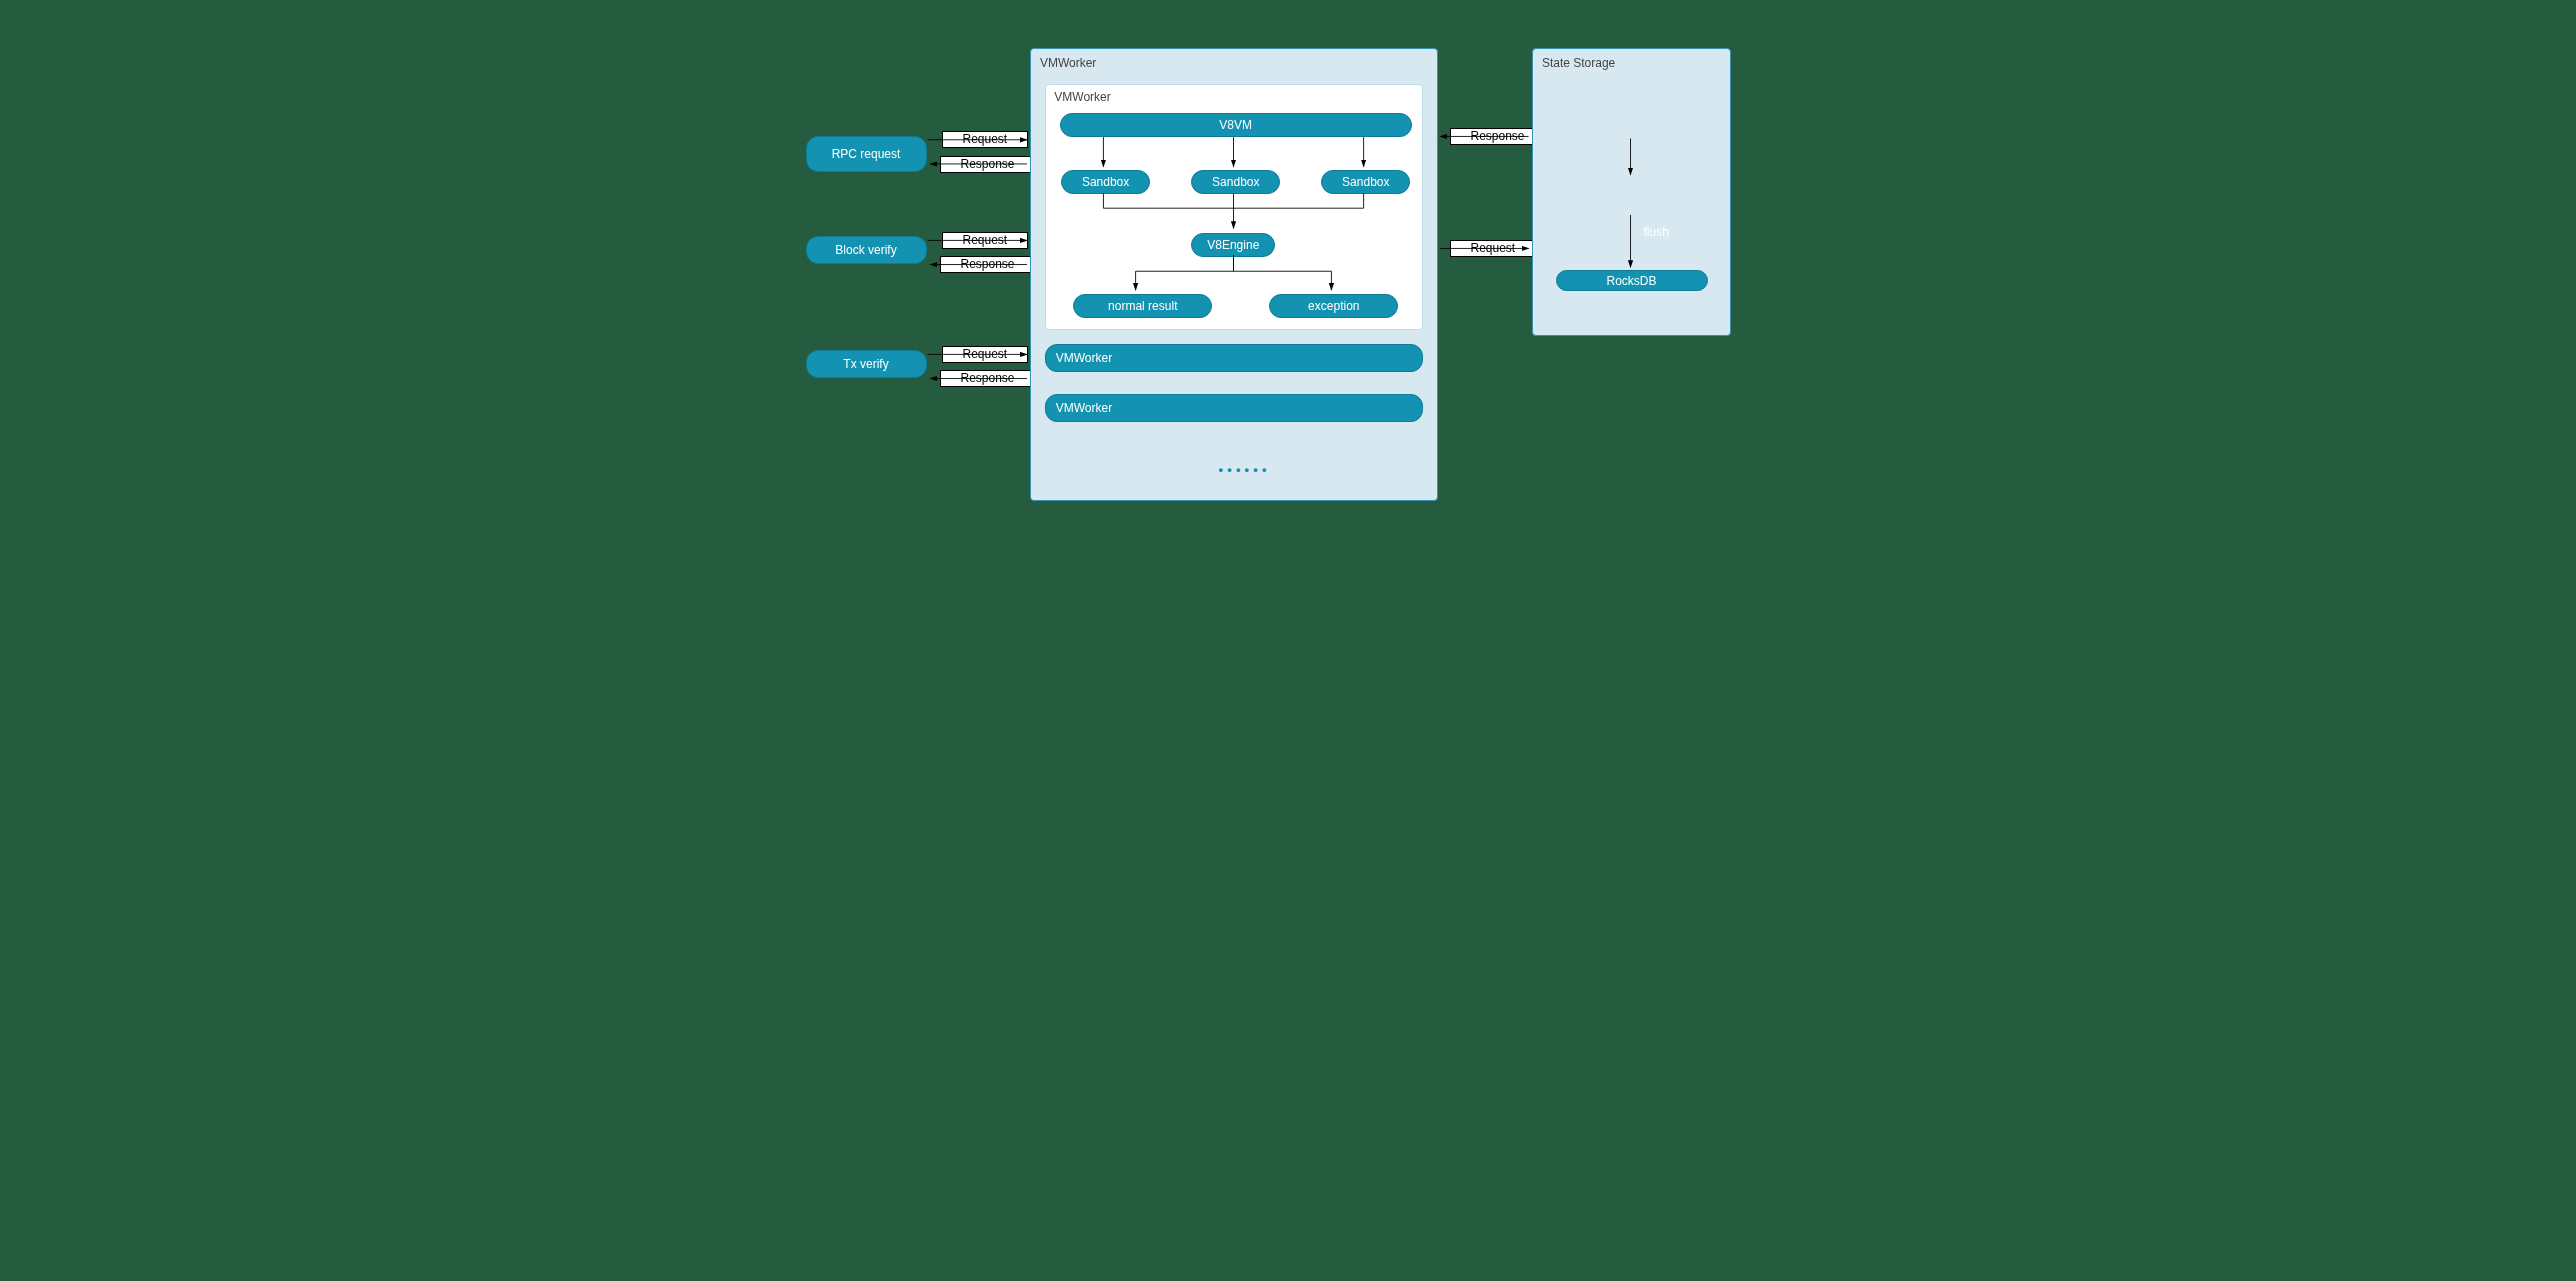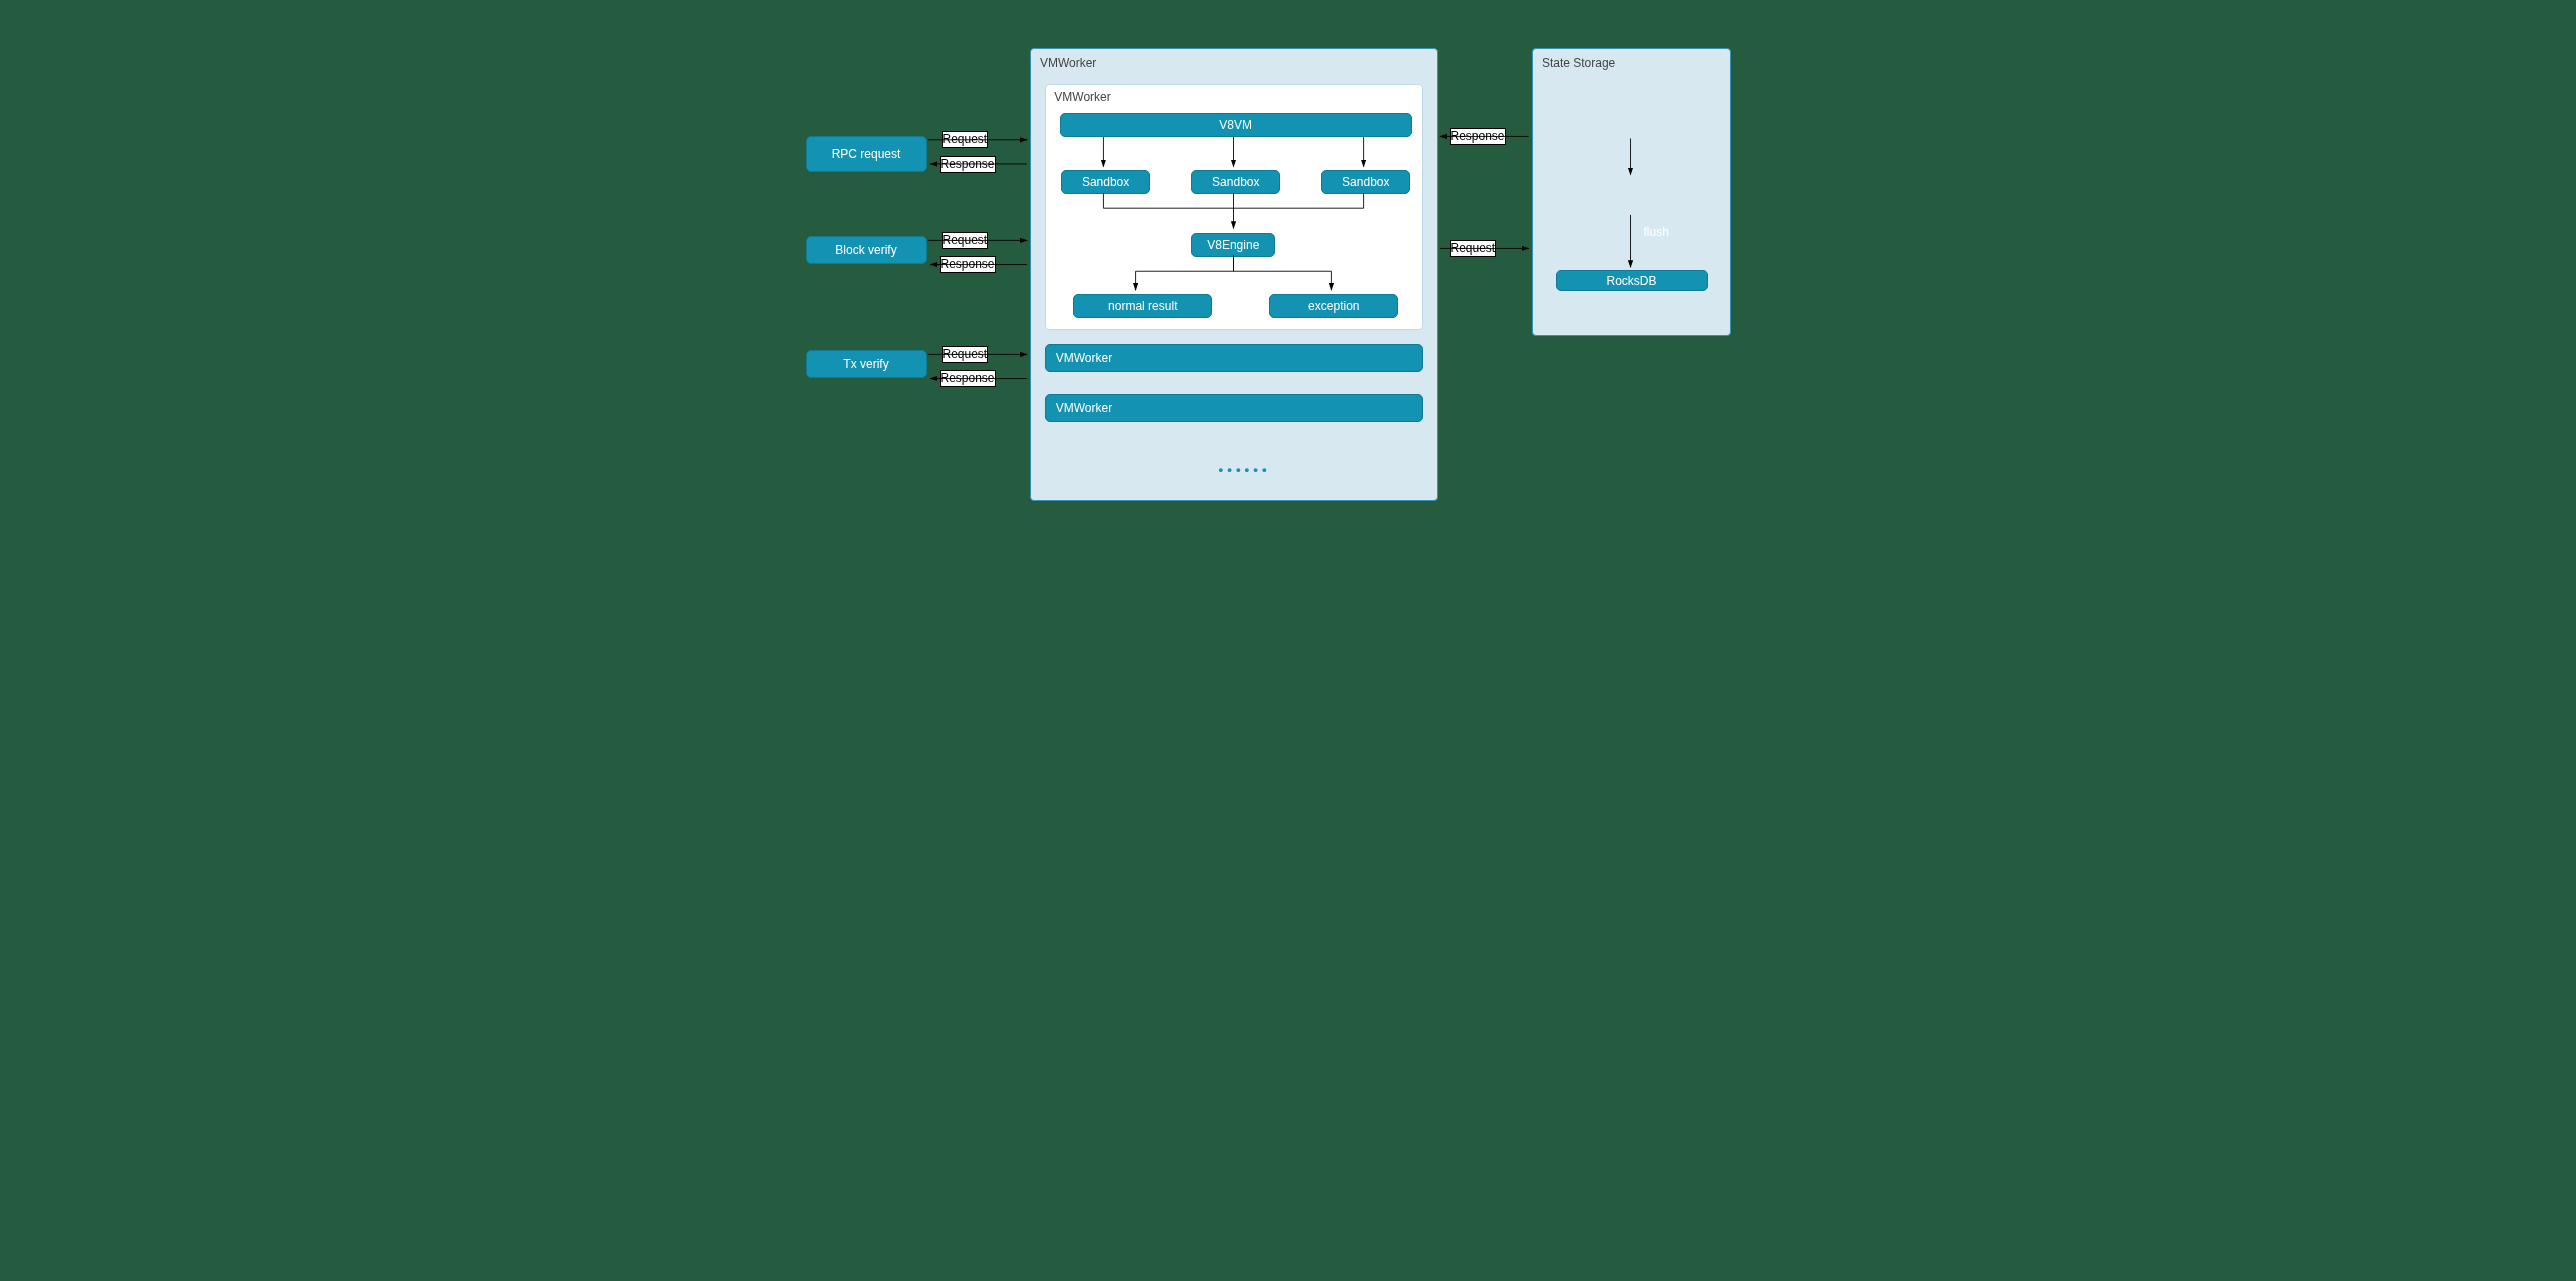--- a/index.html
+++ b/index.html
@@ -1,23 +1,23 @@
 <!DOCTYPE html>
 <html style="font-size:10.7px"><head>
 <meta charset="utf-8">
 <style>
 html,body{margin:0;padding:0;background:#255b3e;font-family:"Segoe UI",Arial,sans-serif}
 .canvas{position:relative;width:1073px;height:517px;margin:0 auto;background:#255b3e}
 .panel{position:absolute;background:#d7e8f1;border:0.7px solid #3594b6;border-radius:4px;box-sizing:border-box}
 .panel-title{position:absolute;color:#444;font-size:12px}
 .inner-panel{position:absolute;background:#fff;border:0.7px solid #bfdbe8;border-radius:4px;box-sizing:border-box}
 .dashed-panel{position:absolute;background:#fff;border:1.3px dotted #888;border-radius:1.3px;box-sizing:border-box}
-.node{position:absolute;background:#1392b1;color:#fff;border:0.7px solid #0e7a94;border-radius:5px;display:flex;align-items:center;justify-content:center;font-size:12px;box-sizing:border-box}
+.node{position:absolute;background:#1392b1;color:#fff;border:0.7px solid #0e7a94;border-radius:12px;display:flex;align-items:center;justify-content:center;font-size:12px;box-sizing:border-box}
 .node.left{justify-content:flex-start;padding-left:9.4px}
-.label-box{position:absolute;background:#fff;border:0.7px solid #000;color:#000;font-size:12px;padding:0 0;line-height:14.8px;box-sizing:border-box}
+.label-box{position:absolute;background:#fff;border:0.7px solid #000;color:#000;font-size:12px;padding:0 20px;line-height:14.8px;box-sizing:border-box}
 .label-text{position:absolute;color:#ffffff;font-size:12px}
 .dots{position:absolute;color:#1392b1;font-size:13.4px;letter-spacing:4px;font-weight:bold}
 svg.overlay{position:absolute;left:0;top:0;pointer-events:none}
 </style>
 </head>
 <body>
 
 <div class="canvas">
 
   <div class="node" style="left:54px;top:136px;width:121px;height:36px">RPC request</div>

